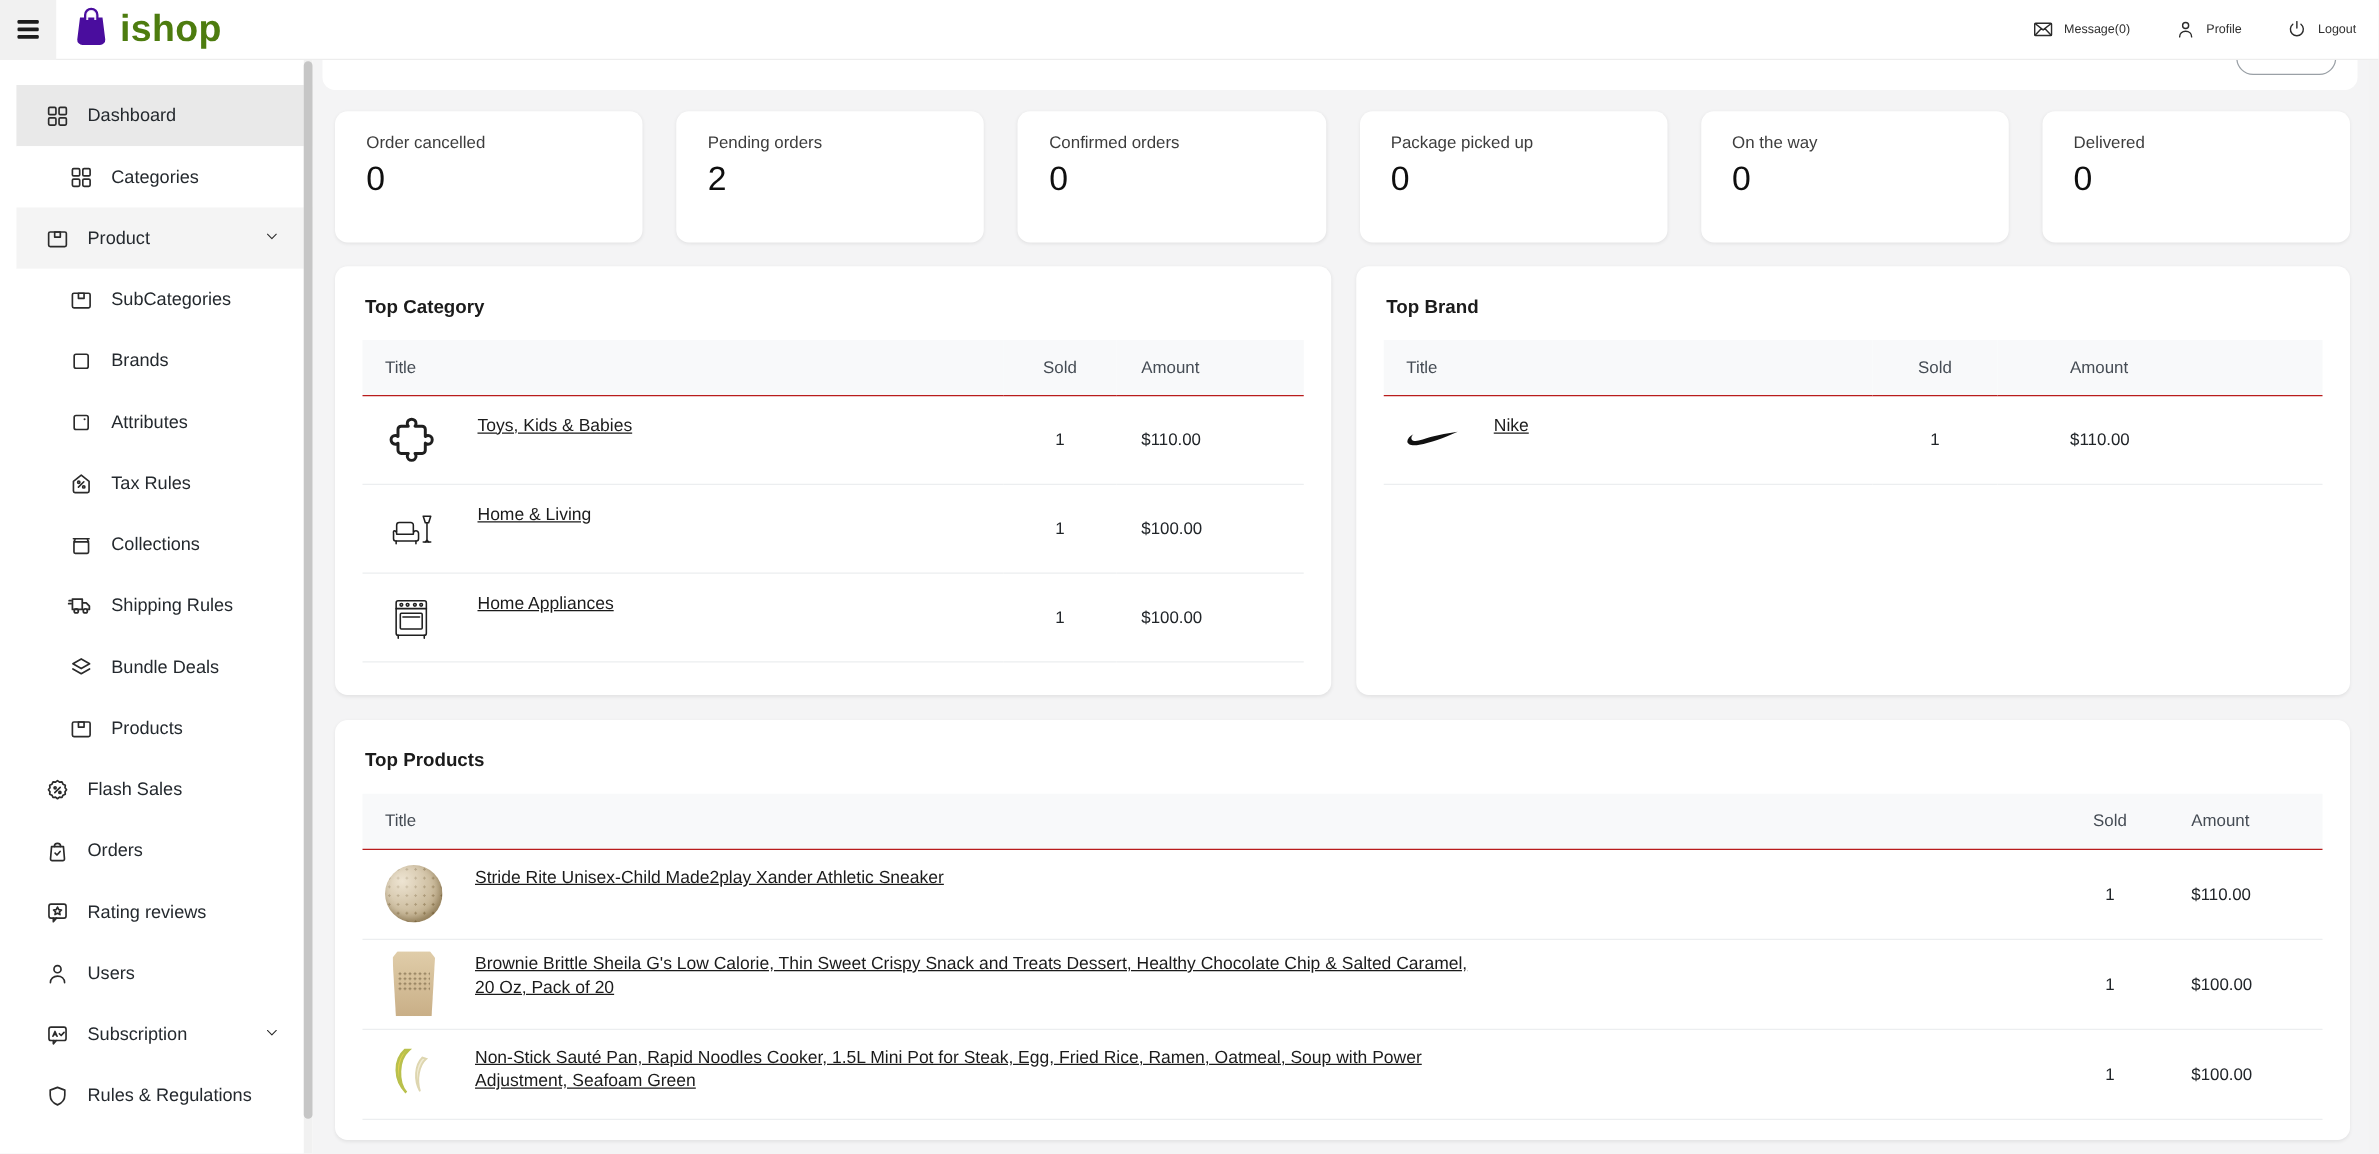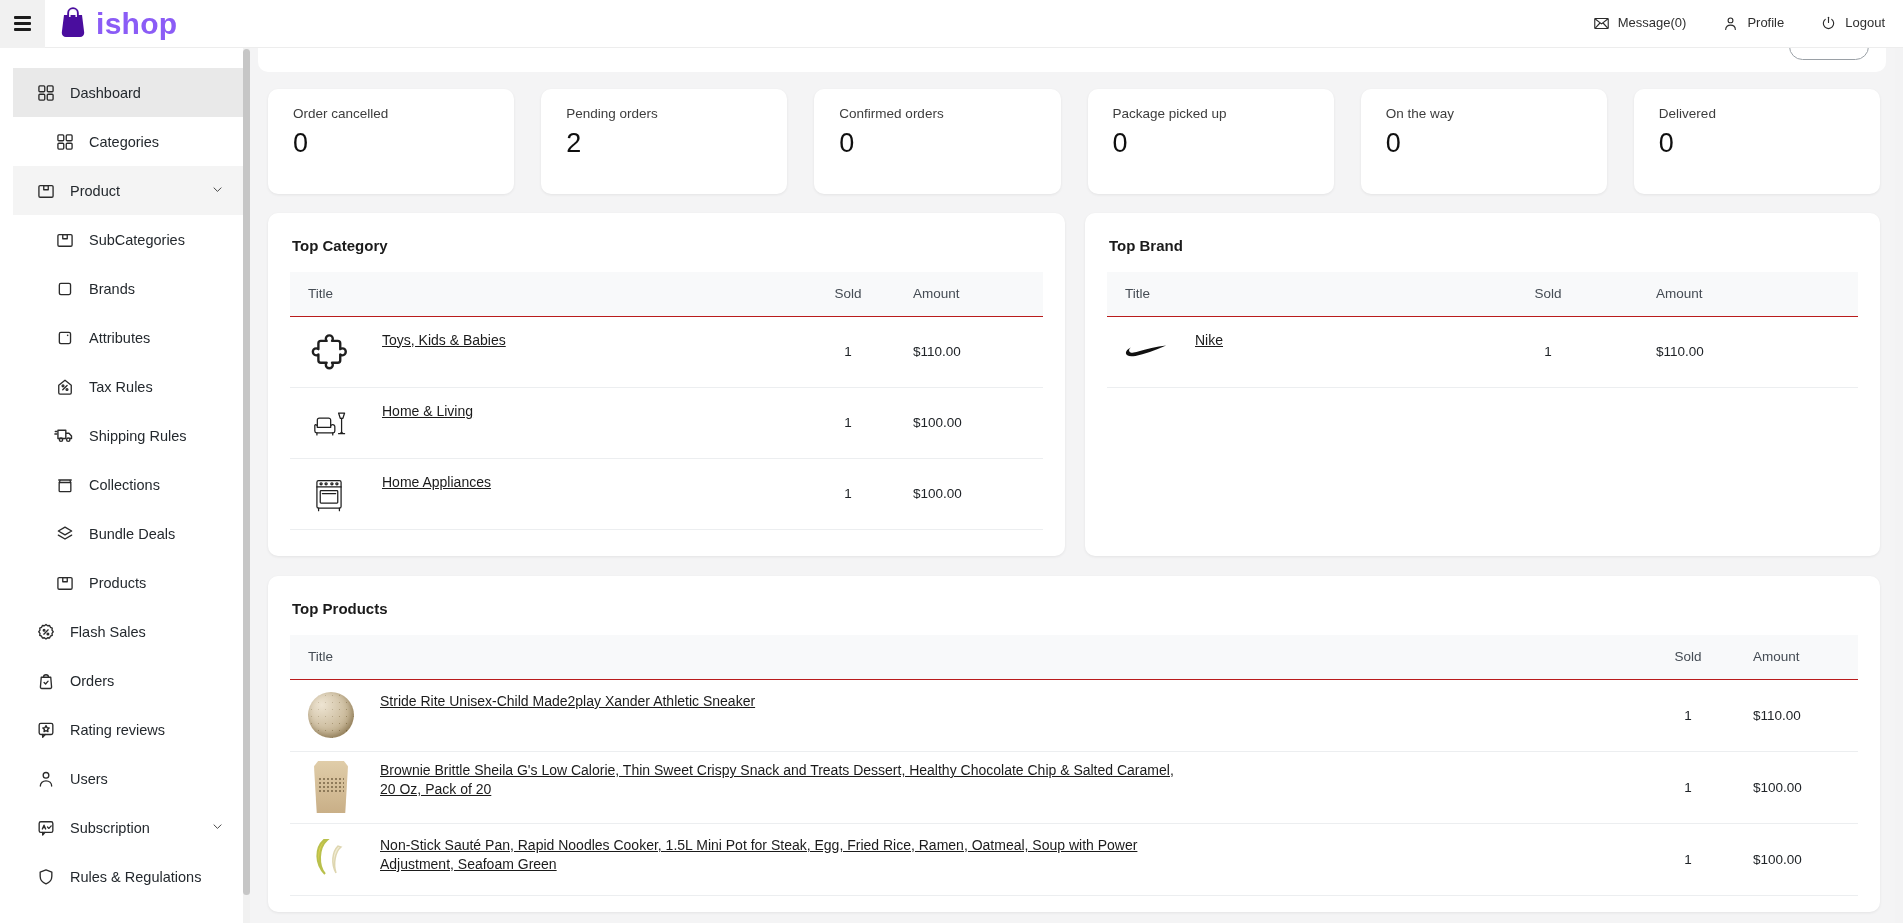--- a/index.html
+++ b/index.html
@@ -6,23 +6,23 @@
   html,body { width:1903px; height:923px; overflow:hidden; }
   body { font-family:"Liberation Sans", sans-serif; background:#f4f4f5; position:relative; color:#212529; }
 
   
   .app-header { position:absolute; top:0; left:0; right:0; height:48px; background:#fff;
                 display:flex; align-items:center; z-index:20; border-bottom:1px solid #ededed; }
   .burger { width:45px; height:48px; background:#f1f1f1; border:none; cursor:pointer;
             display:flex; flex-direction:column; align-items:center; justify-content:center; gap:3.5px; }
   .burger i { display:block; width:17px; height:2.6px; background:#1c1c1c; border-radius:1px; }
   .logo { display:flex; align-items:center; gap:7px; margin-left:12px; }
-  .logo-text { font-size:30px; font-weight:700; color:#8b5cf6; letter-spacing:.3px; line-height:1; }
+  .logo-text { font-size:30px; font-weight:700; color:#4d7c0f; letter-spacing:.3px; line-height:1; }
   .header-nav { margin-left:auto; display:flex; align-items:center; gap:36px; padding-right:18px; }
-  .hn-item { display:flex; align-items:flex-start; gap:8px; font-size:13px; color:#2f2f2f; cursor:pointer; }
+  .hn-item { display:flex; align-items:center; gap:8px; font-size:10px; color:#2f2f2f; cursor:pointer; }
   .hn-item svg { display:block; }
 
   
   .sidebar { position:absolute; top:48px; left:0; width:250px; bottom:0; background:#fff; z-index:10;padding-left:13px; }
   .sb-inner { padding-top:20px; height:100%; overflow:hidden; }
   .sb-item { height:49px; display:flex; align-items:center; padding-left:22px; font-size:14.5px;
              color:#24292e; cursor:pointer; position:relative; background:#fff; }
   .sb-item .ic { width:21px; height:21px; margin-right:14px; display:flex; align-items:center; justify-content:center; flex:none; }
   .sb-item.child { padding-left:41px; }
   .sb-item.active { background:#e9e9e9; }
@@ -214,39 +214,39 @@
             <path d="M9.3 15.3 l5.2-5.2"></path>
             <circle cx="9.6" cy="10.6" r="1.1"></circle>
             <circle cx="14.4" cy="15" r="1.1"></circle>
           </svg>
       </span>
       <span>Tax Rules</span>
     </div>
 
     <div class="sb-item child">
       <span class="ic">
+        <svg class="ln" width="20" height="20" viewBox="0 0 24 24">
+            <path d="M4.5 6 h15"></path>
+            <rect x="5" y="9" width="14" height="11" rx="1.2"></rect>
+            <path d="M5 9 l1-2.2 M19 9 l-1-2.2"></path>
+          </svg>
+      </span>
+      <span>Collections</span>
+    </div>
+
+    <div class="sb-item child">
+      <span class="ic">
         <svg class="ln" width="21" height="21" viewBox="0 0 24 24">
             <path d="M1.5 7.5 h1.8 M1 10.2 h2.3"></path>
             <path d="M4.5 6 h9 v9.5 h-9 z M13.5 9.5 h3.6 l2.9 3 v3 h-2.3"></path>
             <circle cx="8" cy="16.8" r="1.9"></circle>
             <circle cx="16.3" cy="16.8" r="1.9"></circle>
           </svg>
       </span>
       <span>Shipping Rules</span>
-    </div>
-
-    <div class="sb-item child">
-      <span class="ic">
-        <svg class="ln" width="20" height="20" viewBox="0 0 24 24">
-            <path d="M4.5 6 h15"></path>
-            <rect x="5" y="9" width="14" height="11" rx="1.2"></rect>
-            <path d="M5 9 l1-2.2 M19 9 l-1-2.2"></path>
-          </svg>
-      </span>
-      <span>Collections</span>
     </div>
 
     <div class="sb-item child">
       <span class="ic">
         <svg class="ln" width="20" height="20" viewBox="0 0 24 24">
             <path d="M12 3.8 20 8.4 12 13 4 8.4 Z"></path>
             <path d="M4 13.4 12 18 20 13.4"></path>
           </svg>
       </span>
       <span>Bundle Deals</span>

